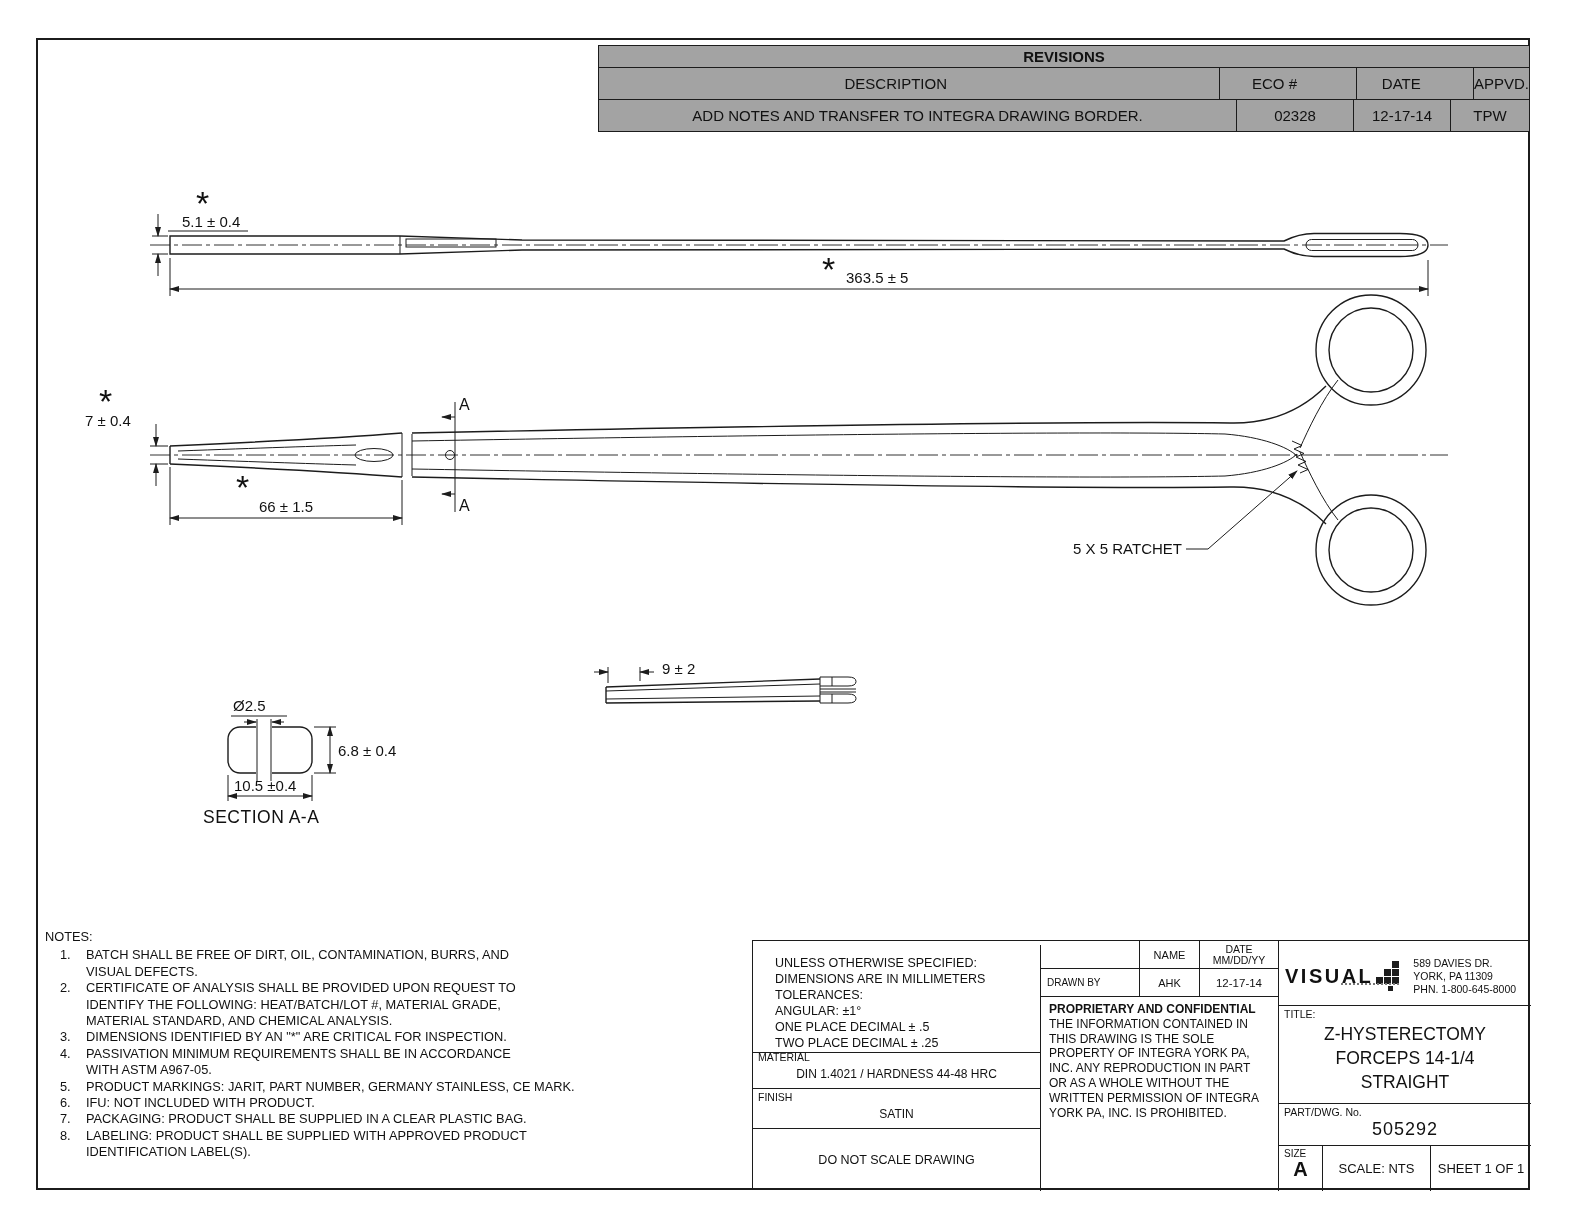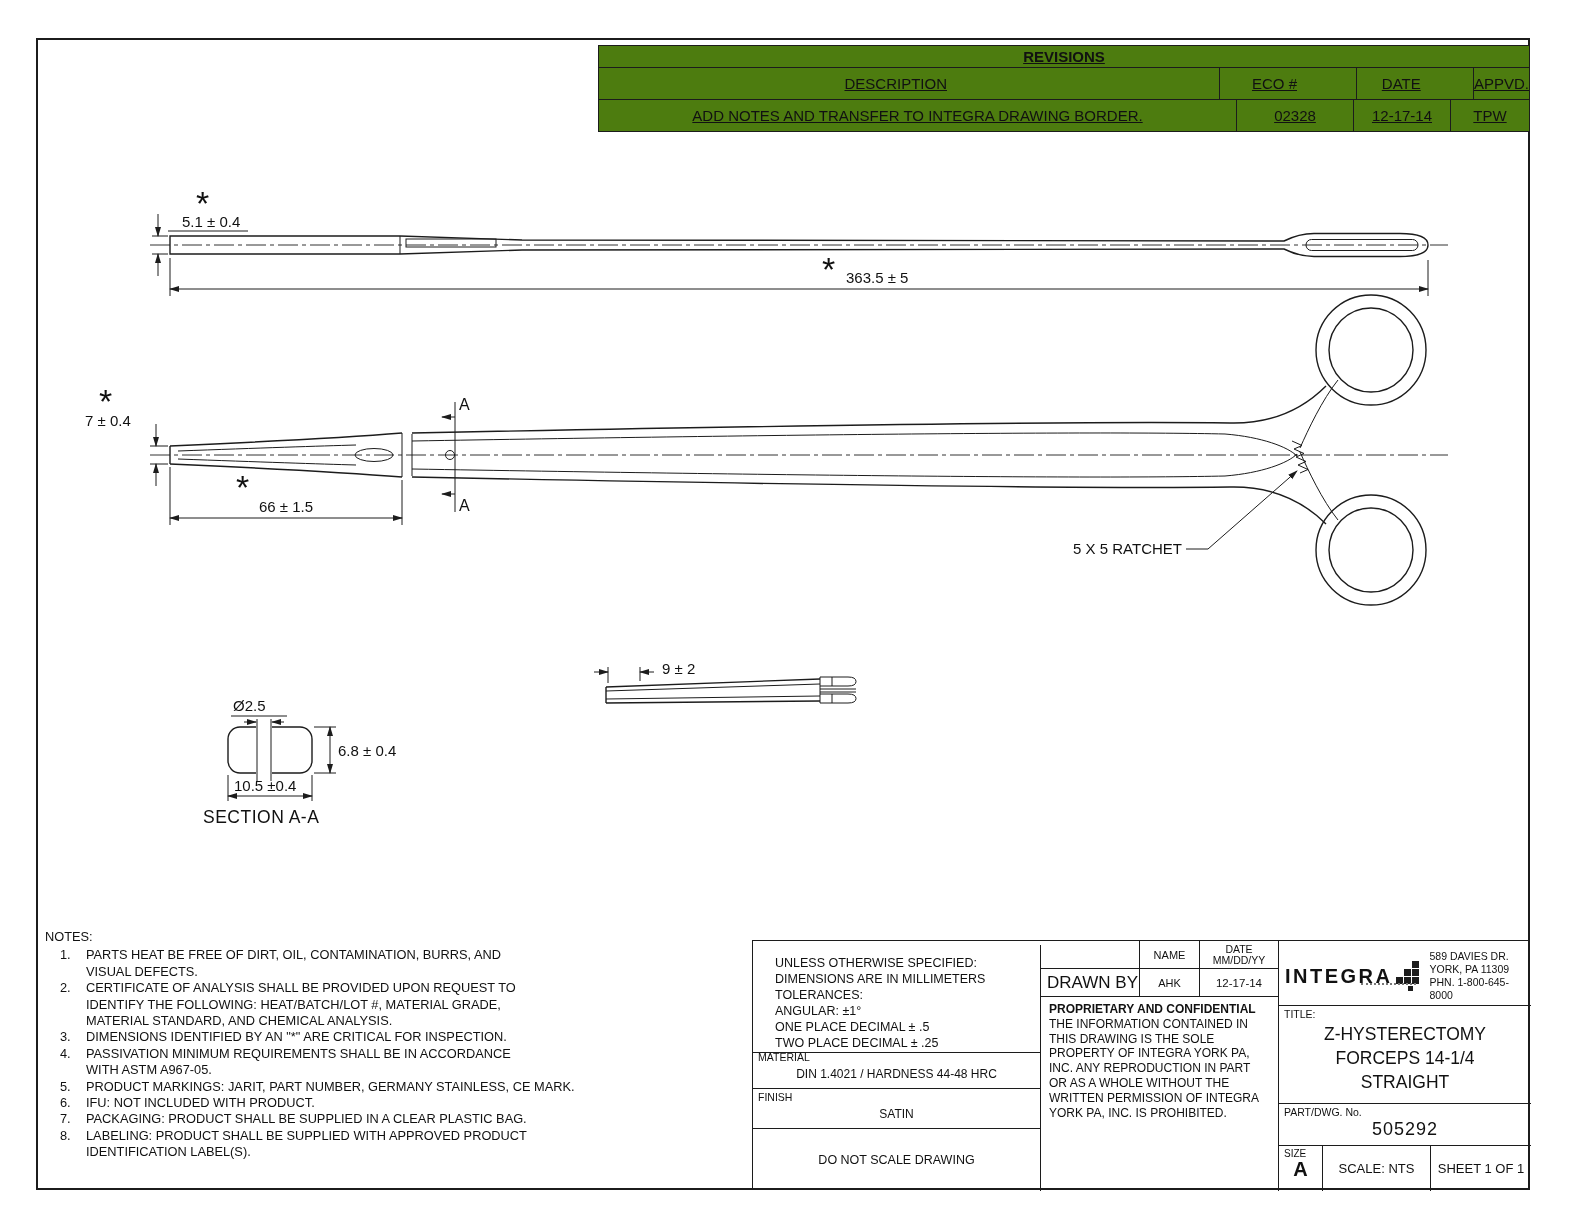--- a/index.html
+++ b/index.html
@@ -2,21 +2,21 @@
 <html><head>
 <meta charset="utf-8">
 <style>
   html,body{margin:0;padding:0;background:#fff;}
   #sheet{position:relative;width:1584px;height:1224px;background:#fff;
          font-family:"Liberation Sans",sans-serif;color:#111;overflow:hidden;}
   .abs{position:absolute;}
   .bframe{left:36px;top:38px;width:1494px;height:1152px;border:2px solid #1c1c1c;box-sizing:border-box;}
 
   
-  .rev-table{left:598px;top:45px;width:932px;border:1.5px solid #1c1c1c;font-size:15px;background:#4d7c0f;box-sizing:border-box;text-decoration:underline;}
+  .rev-table{left:598px;top:45px;width:932px;border:1.5px solid #1c1c1c;font-size:15px;background:#a3a3a3;box-sizing:border-box;}
   .rev-title{height:21px;line-height:21px;border-bottom:1.5px solid #1c1c1c;text-align:center;font-weight:bold;}
   .rev-row{display:flex;height:31px;}
   .rev-head{border-bottom:1.5px solid #1c1c1c;gap:27px;}
   .rev-row>div{display:flex;align-items:center;justify-content:center;box-sizing:border-box;}
   .c-desc{width:637px;}
   .c-eco{width:117px;border-left:1.5px solid #1c1c1c;}
   .c-date{width:97px;border-left:1.5px solid #1c1c1c;}
   .c-app{flex:1;border-left:1.5px solid #1c1c1c;}
 
   
@@ -204,21 +204,21 @@
       <div class="c-eco">02328</div>
       <div class="c-date">12-17-14</div>
       <div class="c-app">TPW</div>
     </div>
   </div>
 
   <div class="abs notes">
     <div class="notes-title">NOTES:</div>
     <div class="note-row">
         <span class="note-num">1.</span>
-        <span class="note-text">PARTS HEAT BE FREE OF DIRT, OIL, CONTAMINATION, BURRS, AND
+        <span class="note-text">BATCH SHALL BE FREE OF DIRT, OIL, CONTAMINATION, BURRS, AND
 VISUAL DEFECTS.</span>
       </div>
     <div class="note-row">
         <span class="note-num">2.</span>
         <span class="note-text">CERTIFICATE OF ANALYSIS SHALL BE PROVIDED UPON REQUEST TO
 IDENTIFY THE FOLLOWING: HEAT/BATCH/LOT #, MATERIAL GRADE,
 MATERIAL STANDARD, AND CHEMICAL ANALYSIS.</span>
       </div>
     <div class="note-row">
         <span class="note-num">3.</span>
@@ -269,37 +269,37 @@
     <div class="tb br cell-c" style="left:0;top:188px;width:288px;height:62px;">
       <span>DO NOT SCALE DRAWING</span>
     </div>
 
     <div class="tb bb" style="left:288px;top:0;width:98px;height:28px;"></div>
     <div class="tb bb bl cell-c" style="left:386px;top:0;width:60px;height:28px;font-size:11px;">NAME</div>
     <div class="tb bb bl br cell-c" style="left:446px;top:0;width:80px;height:28px;font-size:10.5px;line-height:11px;flex-direction:column;">
       <span>DATE</span>
       <span>MM/DD/YY</span>
     </div>
-    <div class="tb bb" style="left:288px;top:28px;width:98px;height:28px;display:flex;align-items:center;padding-left:6px;font-size:17px;box-sizing:border-box;">DRAWN BY</div>
+    <div class="tb bb" style="left:288px;top:28px;width:98px;height:28px;display:flex;align-items:center;padding-left:6px;font-size:10px;box-sizing:border-box;">DRAWN BY</div>
     <div class="tb bb bl cell-c" style="left:386px;top:28px;width:60px;height:28px;font-size:11px;">AHK</div>
     <div class="tb bb bl br cell-c" style="left:446px;top:28px;width:80px;height:28px;font-size:11.5px;">12-17-14</div>
     <div class="tb br prop" style="left:288px;top:56px;width:238px;height:194px;">
       <div class="prop-title">PROPRIETARY AND CONFIDENTIAL</div>
       <div class="prop-body">THE INFORMATION CONTAINED IN
 THIS DRAWING IS THE SOLE
 PROPERTY OF INTEGRA YORK PA,
 INC.  ANY REPRODUCTION IN PART
 OR AS A WHOLE WITHOUT THE
 WRITTEN PERMISSION OF INTEGRA
 YORK PA, INC. IS PROHIBITED.</div>
     </div>
 
     <div class="tb bb logo-row" style="left:526px;top:0;width:252px;height:65px;">
       <div>
-        <div class="logo-word">INTEGRA</div>
+        <div class="logo-word">VISUAL</div>
       </div>
       <svg width="26" height="34" viewBox="0 0 26 34" style="flex:none;margin-left:2px;">
         <rect x="17" y="2" width="7" height="7" fill="#1c1c1c"></rect>
         <rect x="9" y="10" width="7" height="7" fill="#1c1c1c"></rect>
         <rect x="17" y="10" width="7" height="7" fill="#1c1c1c"></rect>
         <rect x="1" y="18" width="7" height="7" fill="#1c1c1c"></rect>
         <rect x="9" y="18" width="7" height="7" fill="#1c1c1c"></rect>
         <rect x="17" y="18" width="7" height="7" fill="#1c1c1c"></rect>
         <rect x="13" y="27" width="5" height="5" fill="#1c1c1c"></rect>
       </svg>

